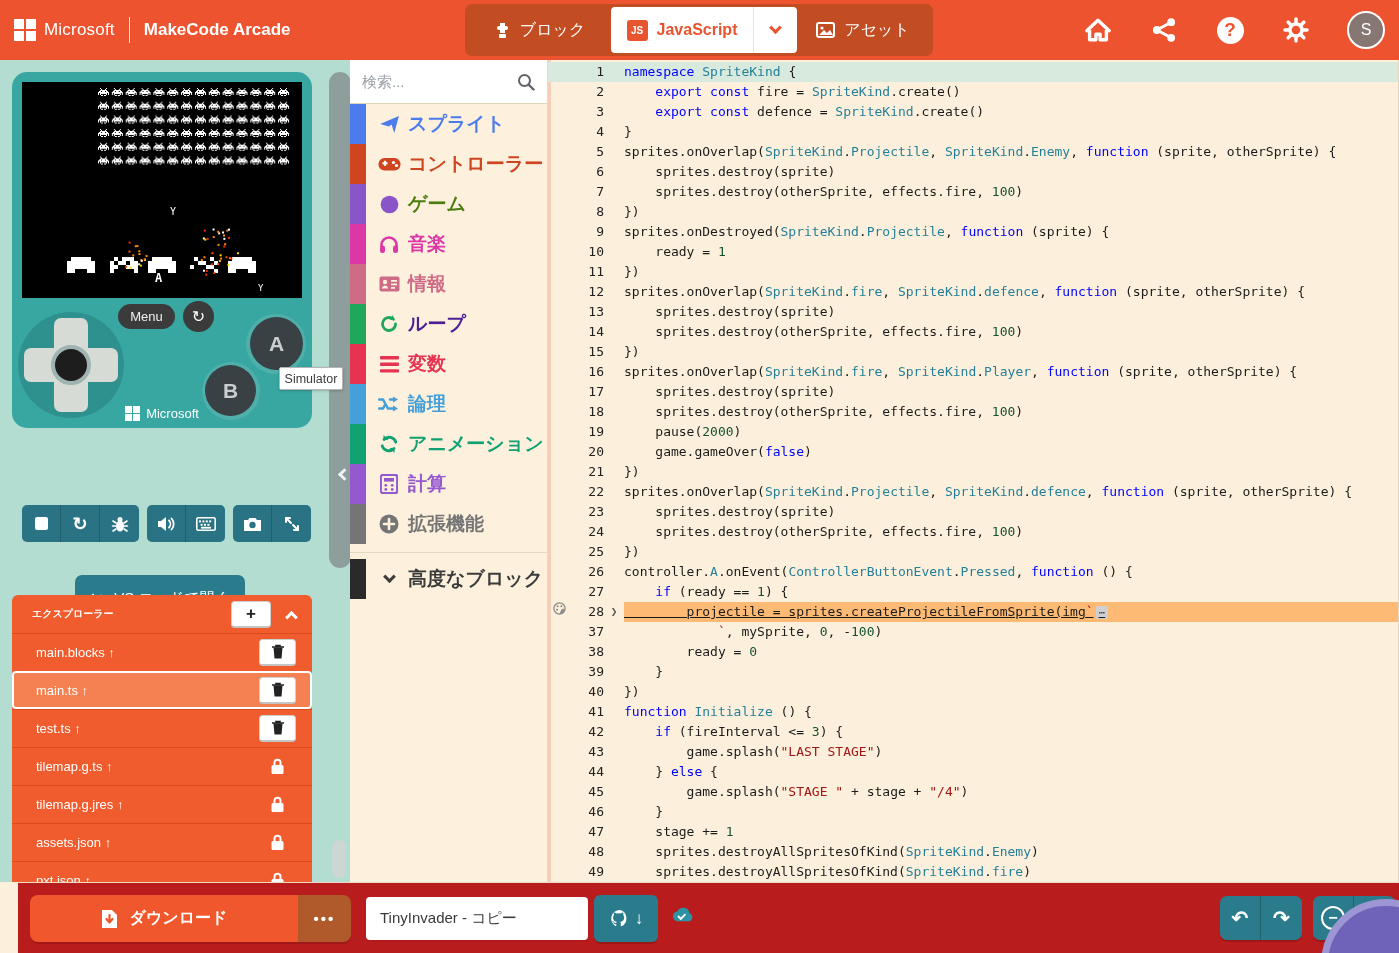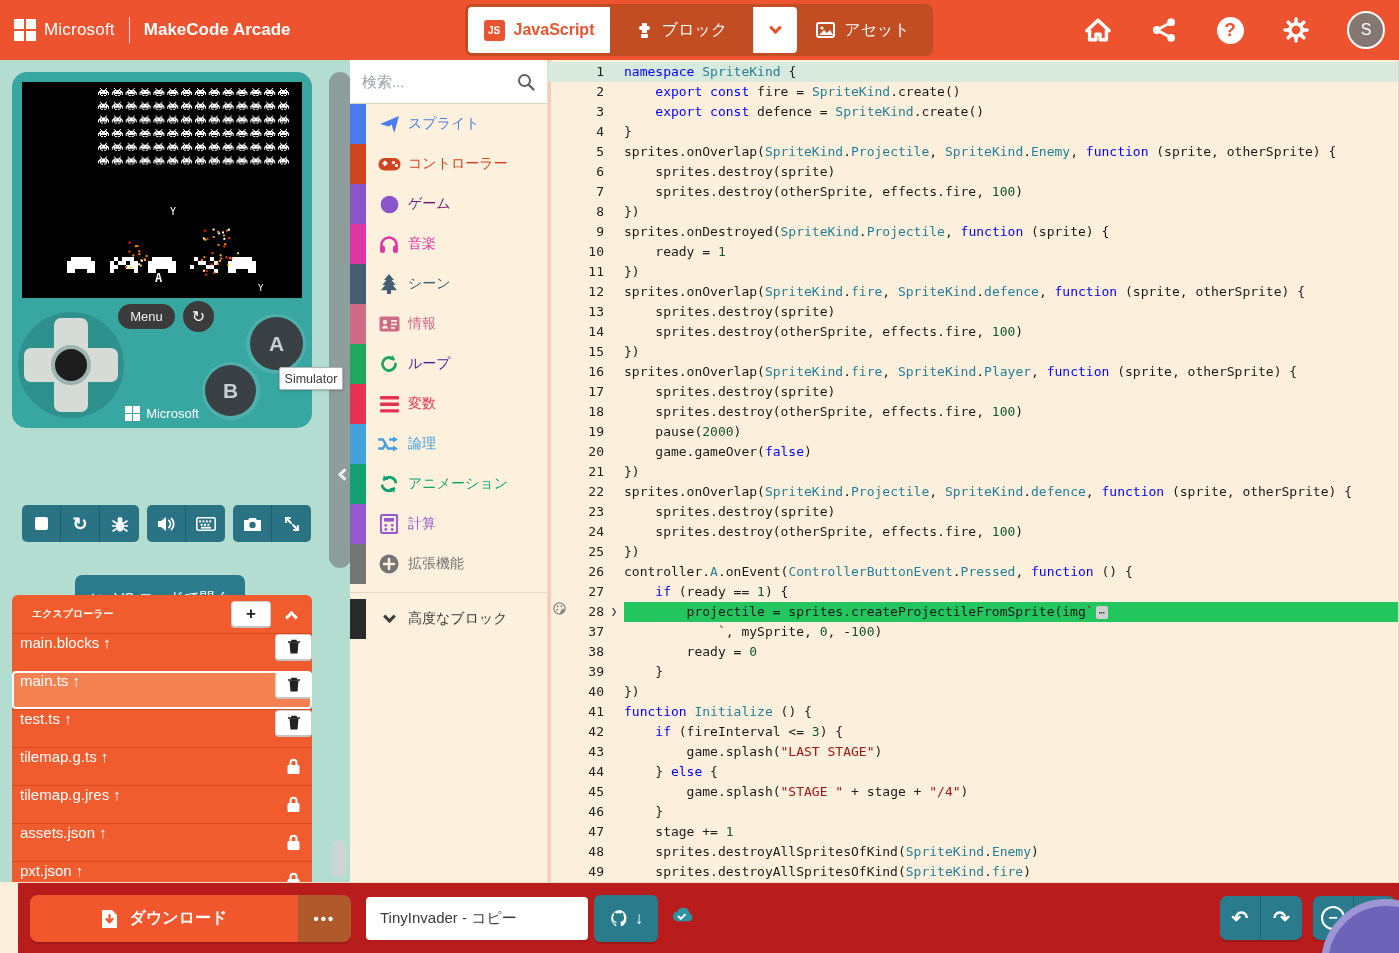--- a/index.html
+++ b/index.html
@@ -53,56 +53,56 @@
   .stopsq { width:13px; height:13px; background:#fff; border-radius:2px; }
   .arrglyph { font-size:18px; font-weight:bold; line-height:1; }
 
   .vscode-btn { position:absolute; left:75px; top:515px; width:170px; height:46px; background:#2a7b8c; border-radius:7px; box-shadow:0 3px 0 rgba(0,0,0,.25); color:#fff; font-size:15px; display:flex; align-items:center; justify-content:center; gap:9px; cursor:pointer; }
 
   .explorer { position:absolute; left:12px; top:535px; width:300px; height:400px; background:#f15c2e; border-radius:6px; overflow:hidden; color:#fff; }
   .exp-head { height:38px; display:flex; align-items:center; padding:0 12px; }
   .exp-title { font-size:10px; font-weight:bold; flex:1; padding-left:8px; }
   .exp-add { width:40px; height:27px; background:#fff; border:1px solid #cfcfcf; border-bottom:2px solid #c4c4c4; border-radius:4px; color:#222; font-size:17px; font-weight:bold; display:flex; align-items:center; justify-content:center; cursor:pointer; margin-right:12px; }
   .exp-chev { color:#fff; cursor:pointer; padding:4px; }
-  .exp-row { height:38px; display:flex; padding:0 0; border-top:1px solid #d8491c; font-size:15px; cursor:pointer; position:relative; }
+  .exp-row { height:38px; display:flex; align-items:center; padding:0 16px; border-top:1px solid #d8491c; font-size:13px; cursor:pointer; position:relative; }
   .exp-row .fname { flex:1; padding-left:8px; }
   .exp-row.sel { background:#f58152; outline:2px solid #ffffff; outline-offset:-2px; border-radius:4px; }
   .exp-act { width:37px; height:27px; background:#fff; border:1px solid #cfcfcf; border-bottom:2px solid #c4c4c4; border-radius:4px; display:flex; align-items:center; justify-content:center; cursor:pointer; }
   .lockico { display:flex; align-items:center; justify-content:center; width:37px; }
 
   .divider-bar { position:absolute; left:329px; top:12px; width:22px; height:496px; background:#8e9e9d; border-radius:11px; cursor:pointer; }
   .divider-bar .chevi { position:absolute; left:8px; top:398px; color:#eef3f2; }
   .scroll-pill { position:absolute; left:332px; top:780px; width:14px; height:38px; background:#ccd6d3; border-radius:7px; cursor:pointer; }
 
   .sim-tooltip { position:absolute; left:279px; top:307px; width:64px; height:23px; background:#fff; border:1px solid #b5b5b5; border-radius:2px; box-shadow:0 1px 3px rgba(0,0,0,.2); font-size:12.5px; color:#3b3b3b; display:flex; align-items:center; justify-content:center; z-index:5; }
 
   
   .toolbox { position:absolute; left:350px; top:60px; width:198px; height:822px; background:#fdf1de; border-right:1px solid #e8dbc4; }
   .tb-search { height:44px; background:#fff; border-bottom:1px solid #e0d4bd; display:flex; align-items:center; padding:0 12px; gap:20px; }
   .tb-search input { border:none; outline:none; flex:1; font-size:15px; color:#444; background:transparent; font-family:"Liberation Sans",sans-serif; min-width:0; }
   .tb-search input::placeholder { color:#9aa0a6; }
   .cat { height:40px; display:flex; align-items:center; cursor:pointer; position:relative; }
   .cat .bar { width:16px; height:40px; flex:0 0 16px; }
   .cat .cicon { width:26px; margin-left:10px; display:flex; align-items:center; justify-content:center; font-size:19px; }
-  .cat .clabel { font-size:14px; font-weight:normal; margin-left:6px; white-space:nowrap; }
+  .cat .clabel { font-size:19px; font-weight:bold; margin-left:6px; white-space:nowrap; }
   .tb-sep { height:1px; background:#e6d9c0; margin:8px 0 6px 0; }
   .adv { color:#3b3b3b; }
   .adv .bar { background:#2a2a2a; }
 
   
   .editor { position:absolute; left:548px; top:60px; width:851px; height:822px; background:#fcf0dc; overflow:hidden; border-right:1px solid #e4d7bf; }
   .ed-pink { position:absolute; left:0; top:0; width:3px; height:822px; background:#f6cdb8; }
   .codewrap { position:absolute; left:0; top:2px; width:100%; font-family:"DejaVu Sans Mono","Liberation Mono",monospace; font-size:13px; }
   .cl { display:flex; height:20px; line-height:20px; white-space:pre; }
   .cl.cur { background:#d8eadd; }
   .cl .glyph { width:22px; flex:0 0 22px; font-size:11px; color:#777; text-align:center; }
   .cl .ln { width:34px; flex:0 0 34px; text-align:right; color:#212121; }
   .cl .fold { width:20px; flex:0 0 20px; text-align:center; color:#555; font-size:11px; cursor:pointer; }
   .cl .ct { flex:1; color:#1b1b1b; }
-  .cl.folded .ct { background:#22c55e; }
+  .cl.folded .ct { background:#fdba74;text-decoration:underline; }
   .kw { color:#0000ff; } .typ { color:#267f99; } .num { color:#14532d; } .str { color:#a31515; }
   .folddots { background:#d0d0d0; color:#333; border-radius:2px; padding:0 3px; margin-left:2px; font-size:11px; }
 
   
   .bottombar { position:absolute; left:18px; top:882px; width:1399px; height:71px; background:#b91c1c; border-top:1px solid #eadcc2; overflow:hidden; z-index:20; }
   .dlwrap { position:absolute; left:12px; top:12px; height:47px; display:flex; border-radius:8px; overflow:hidden; box-shadow:0 2px 0 rgba(0,0,0,.12); cursor:pointer; }
   .dlmain { width:268px; background:#f0572c; color:#fff; font-size:16px; font-weight:bold; display:flex; align-items:center; justify-content:center; gap:12px; }
   .dldots { width:53px; background:#b05a2b; color:#fff; display:flex; align-items:center; justify-content:center; font-size:15px; letter-spacing:2px; font-weight:bold; cursor:pointer; }
   .pname { position:absolute; left:348px; top:14px; width:222px; height:43px; background:#fff; border:none; border-radius:4px; box-shadow:0 1px 2px rgba(0,0,0,.08); font-size:15px; color:#3a3a3a; padding:0 14px; font-family:"Liberation Sans",sans-serif; outline:none; }
   .ghbtn { position:absolute; left:576px; top:12px; width:64px; height:47px; background:#2a7b8c; border-radius:6px; box-shadow:0 2px 0 rgba(0,0,0,.15); color:#fff; display:flex; align-items:center; justify-content:center; gap:4px; cursor:pointer; }
@@ -123,30 +123,30 @@
         <i></i>
         <i></i>
         <i></i>
       </span>
     <span class="ms">Microsoft</span>
     <span class="sep"></span>
     <span class="prod">MakeCode Arcade</span>
   </div>
 
   <div class="tabgroup">
-    <div class="tab js">
-      <span class="jsbadge">JS</span>
-      <span>JavaScript</span>
-    </div>
     <div class="tab blocks">
       <svg width="17" height="17" viewBox="0 0 17 17">
           <path fill="#fff" d="M6 1h5v3.2c1.6-.6 3 .3 3 1.8s-1.4 2.4-3 1.8V11H6V7.8C4.4 8.4 3 7.5 3 6s1.4-2.4 3-1.8V1z"></path>
           <rect x="5" y="12" width="7" height="4" rx="1" fill="#fff"></rect>
         </svg>
       <span>ブロック</span>
+    </div>
+    <div class="tab js">
+      <span class="jsbadge">JS</span>
+      <span>JavaScript</span>
     </div>
     <div class="tab chev">
         <span class="chevi"></span>
       </div>
     <div class="tab assets">
       <svg width="19" height="16" viewBox="0 0 19 16">
           <rect x="1" y="1" width="17" height="14" rx="2" fill="none" stroke="#fff" stroke-width="2"></rect>
           <circle cx="6" cy="6" r="1.6" fill="#fff"></circle>
           <path d="M3 13l5-5 3 3 3-3 3 5z" fill="#fff"></path>
         </svg>
@@ -535,41 +535,32 @@
         </span>
         <span class="clabel" style="color: rgb(207, 69, 32);">コントローラー</span>
       </div>
       <div class="cat">
         <span class="bar" style="background: rgb(138, 85, 201);"></span>
         <span class="cicon" style="color: rgb(138, 85, 201);">
           <svg width="19" height="19" viewBox="0 0 18 18">
             <circle cx="9" cy="9" r="8.4" fill="#8a55c9"></circle>
           </svg>
         </span>
-        <span class="clabel" style="color: #701a75;">ゲーム</span>
+        <span class="clabel" style="color: #4d7c0f;">ゲーム</span>
       </div>
       <div class="cat">
         <span class="bar" style="background: rgb(221, 55, 166);"></span>
         <span class="cicon" style="color: rgb(221, 55, 166);">
           <svg width="20" height="19" viewBox="0 0 20 19">
             <path d="M2.5 12V10a7.5 7.5 0 0115 0v2" fill="none" stroke="#dd37a6" stroke-width="2.6"></path>
             <rect x="1" y="10.5" width="5" height="7.5" rx="2.2" fill="#dd37a6"></rect>
             <rect x="14" y="10.5" width="5" height="7.5" rx="2.2" fill="#dd37a6"></rect>
           </svg>
         </span>
         <span class="clabel" style="color: rgb(221, 55, 166);">音楽</span>
-      </div>
-      <div class="cat">
-        <span class="bar" style="background: rgb(67, 94, 112);"></span>
-        <span class="cicon" style="color: rgb(67, 94, 112);">
-          <svg width="18" height="20" viewBox="0 0 18 20">
-            <path fill="#435e70" d="M9 0l5 6h-2.4l4 5h-2.8l4.2 5.2H11v3.8H7v-3.8H.9L5.2 11H2.4l4-5H4z"></path>
-          </svg>
-        </span>
-        <span class="clabel" style="color: rgb(67, 94, 112);">シーン</span>
       </div>
       <div class="cat">
         <span class="bar" style="background: rgb(207, 106, 135);"></span>
         <span class="cicon" style="color: rgb(207, 106, 135);">
           <svg width="21" height="16" viewBox="0 0 21 16">
             <rect x="0.5" y="0.5" width="20" height="15" rx="2" fill="#cf6a87"></rect>
             <circle cx="6" cy="6" r="2.2" fill="#fdf1de"></circle>
             <path d="M2.8 12.5c.4-2 2-3 3.2-3s2.8 1 3.2 3z" fill="#fdf1de"></path>
             <rect x="12" y="4" width="6" height="1.8" fill="#fdf1de"></rect>
             <rect x="12" y="7.5" width="6" height="1.8" fill="#fdf1de"></rect>

